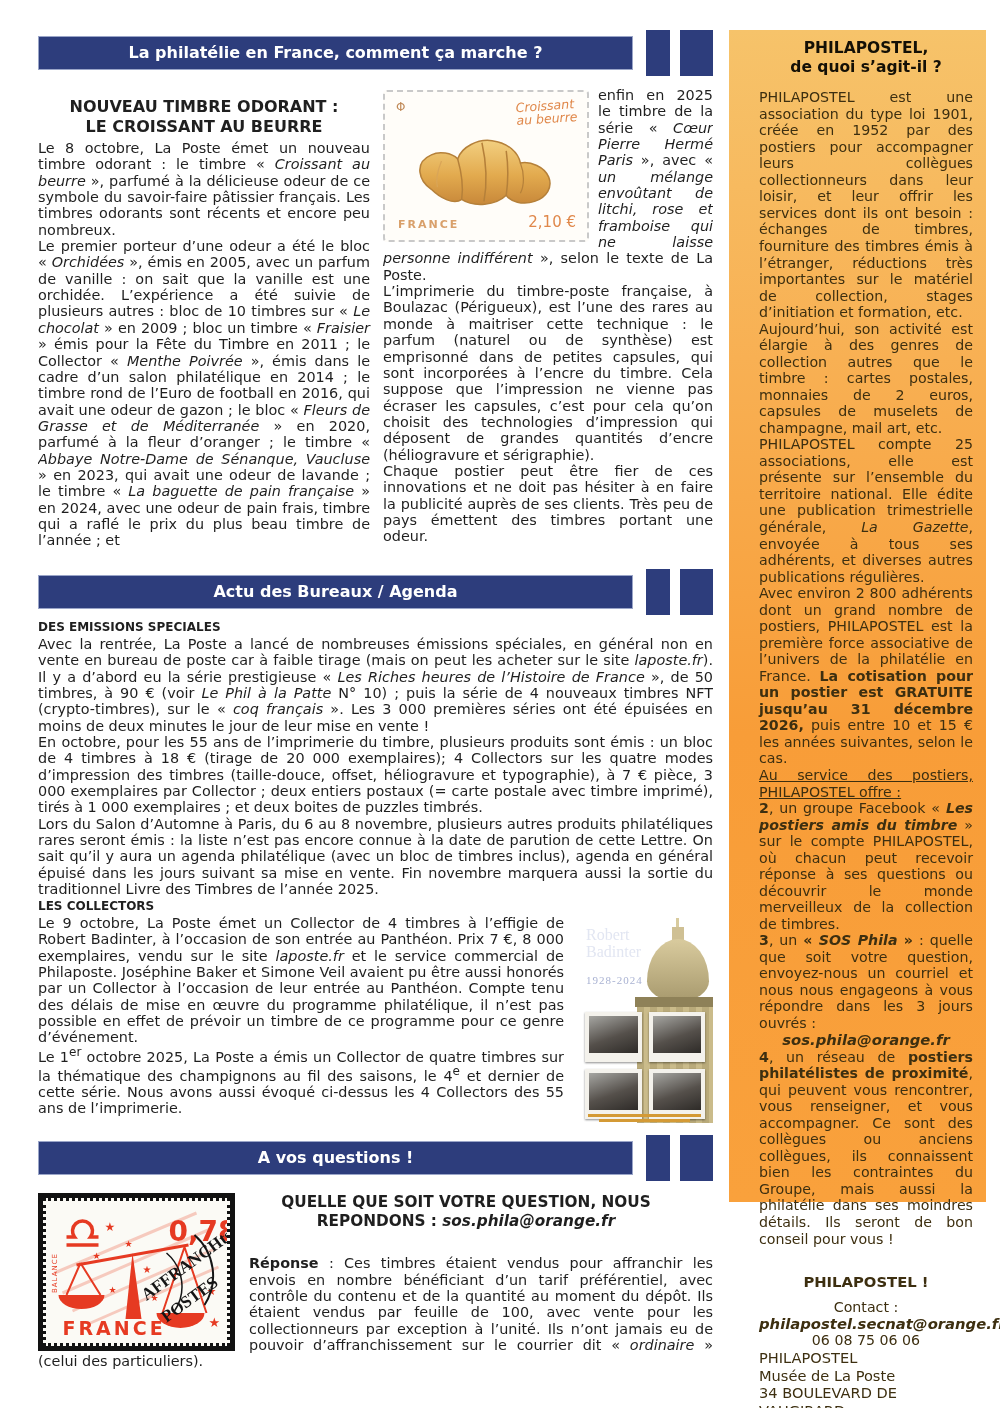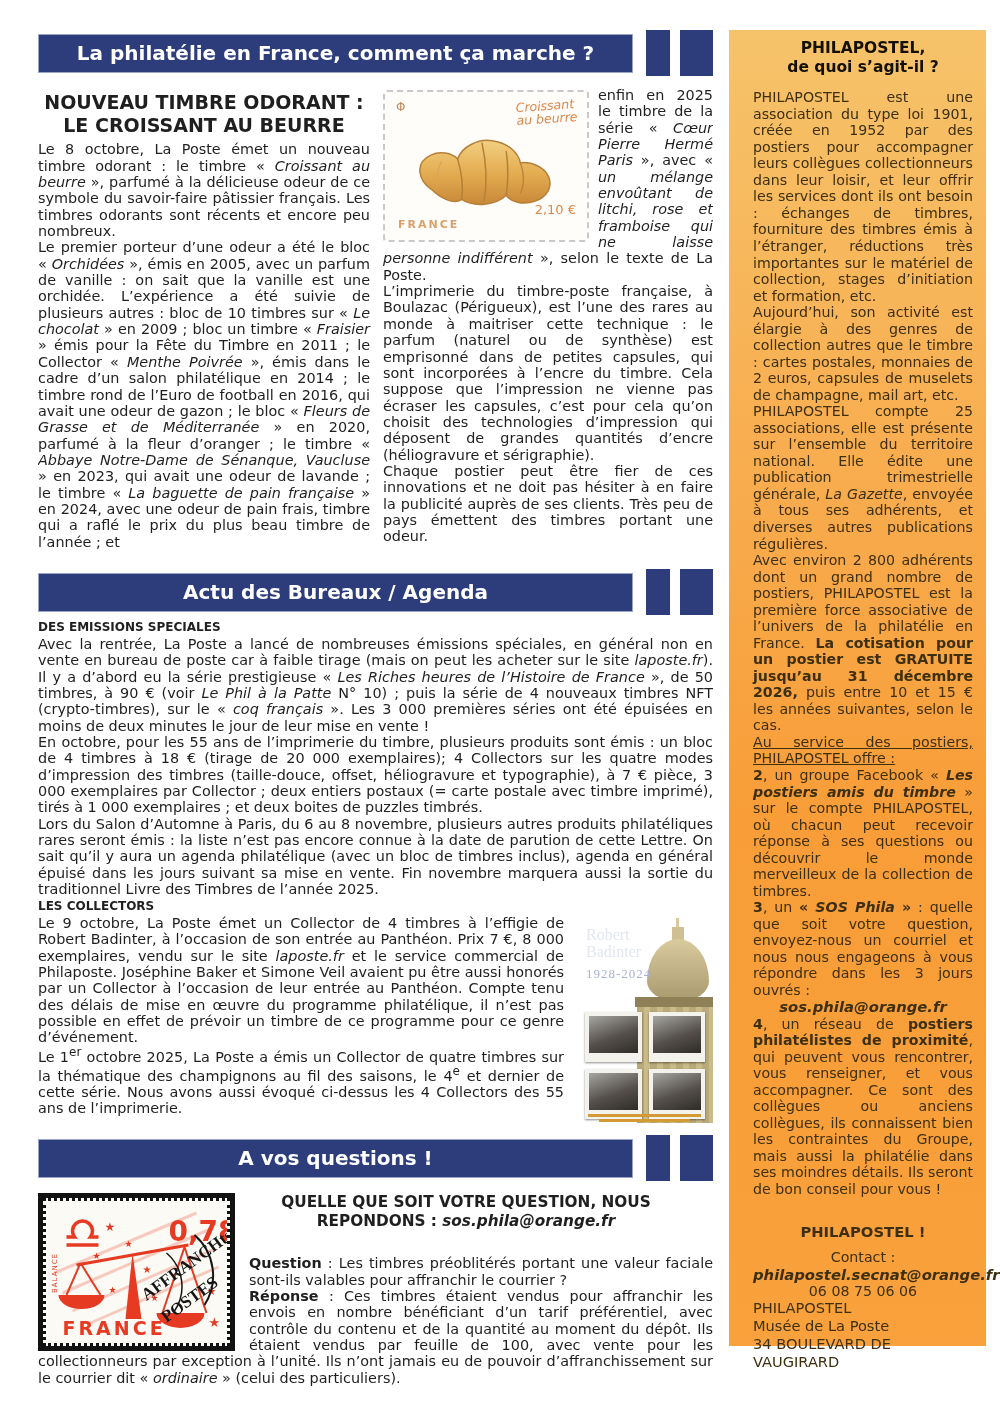--- a/index.html
+++ b/index.html
@@ -1,67 +1,67 @@
 <!DOCTYPE html>
 <html lang="fr"><head>
 <meta charset="utf-8">
 <style>
   html,body{margin:0;padding:0;}
   body{width:1000px;height:1408px;overflow:hidden;background:#fff;
        font-family:"DejaVu Sans","Liberation Sans",sans-serif;color:#1f1f1f;}
   .page{position:relative;width:1000px;height:1408px;background:#fff;}
   .layout{display:flex;gap:16px;padding:30px 14px 0 38px;box-sizing:border-box;}
   .main{flex:0 0 675px;width:675px;}
-  .sidebar{flex:0 0 257px;width:257px;height:1316px;box-sizing:border-box;
-    padding:9px 13px 10px 24px;
+  .sidebar{flex:0 0 257px;width:257px;height:1172px;box-sizing:border-box;
+    padding:9px 13px 10px 30px;
     background:linear-gradient(180deg,#f6c36a 0%,#f8b053 28%,#f89d38 60%,#f9a13c 100%);
     color:#3d2f10;font-size:14.2px;line-height:1.165;text-align:justify;}
   
   .banner-row{display:flex;align-items:center;height:46px;}
   .banner-row.r1{margin-top:0;}
   .banner{width:595px;box-sizing:border-box;background:#2d3d7c;border:1px solid #9aa5c8;
-    color:#ffffff;font-weight:bold;font-size:20px;text-align:center;padding:6px 0 7px;}
+    color:#ffffff;font-weight:bold;font-size:16px;text-align:center;padding:6px 0 7px;}
   .sq{background:#2d3d7c;height:46px;}
   .sq.a{width:24px;margin-left:13px;}
   .sq.b{width:33px;margin-left:10px;}
   
   .cols{display:flex;gap:13px;height:482px;overflow:hidden;margin-top:11px;}
   .colL{width:332px;flex:0 0 332px;}
   .colM{width:330px;flex:0 0 330px;}
-  .art-title{font-weight:bold;font-size:19px;line-height:1.22;text-align:center;margin:4px 0 4px;}
+  .art-title{font-weight:bold;font-size:16px;line-height:1.22;text-align:center;margin:10px 0 4px;}
   p.j{margin:0;text-align:justify;font-size:14.4px;line-height:1.135;}
   .sec{overflow:hidden;}
   .sec-h{font-weight:bold;font-size:12px;margin:0 0 2px;}
   .agenda-sec{height:279px;margin-top:5px;}
   .collectors-sec{height:236px;}
   .q-sec{height:207px;margin-top:8px;}
   
   .stamp-croissant{float:left;width:206px;height:152px;box-sizing:border-box;position:relative;
     background:#fffdf9;border:2px dashed #c9c9c9;border-radius:4px;margin:3px 9px 3px 0;}
   .phi{position:absolute;top:8px;left:11px;color:#c08a58;font-size:12px;}
   .cro-name{position:absolute;top:7px;right:10px;color:#e0884b;font-size:12.5px;font-style:italic;
     line-height:1.05;transform:rotate(-4deg);text-align:left;}
   .cro-country{position:absolute;bottom:9px;left:13px;color:#d9a06b;font-weight:bold;
     font-size:11px;letter-spacing:2px;}
-  .cro-value{position:absolute;bottom:23px;right:11px;color:#e0884b;font-size:13px;}
+  .cro-value{position:absolute;bottom:9px;right:11px;color:#e0884b;font-size:15px;}
   svg.cro{position:absolute;left:16px;top:24px;width:172px;height:102px;}
   
   .badinter{float:right;width:137px;height:212px;margin:2px 0 4px 12px;position:relative;
     overflow:hidden;background:linear-gradient(100deg,#262e52 0%,#2c3а66 50%,#2d3a68 55%,#505c8c 100%);}
   .bad-build{position:absolute;right:0;top:0;width:80px;height:100%;}
   .bad-cross{position:absolute;right:34px;top:1px;width:3px;height:11px;background:#d8cb9e;}
   .bad-lantern{position:absolute;right:29px;top:10px;width:12px;height:16px;background:#cfc094;}
   .bad-dome{position:absolute;right:4px;top:22px;width:62px;height:62px;
     background:linear-gradient(180deg,#d9cb9e,#a89a6e);border-radius:50% 50% 46% 46%/68% 68% 32% 32%;}
   .bad-frieze{position:absolute;right:0;top:80px;width:78px;height:10px;background:#8e8158;}
   .bad-facade{position:absolute;right:0;top:90px;width:76px;height:116px;
     background:repeating-linear-gradient(90deg,#b9aa7a 0 7px,#cabb8a 7px 13px);}
   .bad-title{position:absolute;top:9px;left:10px;z-index:2;color:#e2e6f2;
     font-family:"Liberation Serif","DejaVu Serif",serif;font-size:16px;line-height:1.08;}
-  .bad-years{margin-top:6px;font-size:13px;color:#a9b2d2;letter-spacing:1px;
+  .bad-years{margin-top:14px;font-size:11px;color:#a9b2d2;letter-spacing:1px;
     font-family:"Liberation Serif","DejaVu Serif",serif;}
   .bad-stamps{position:absolute;z-index:2;left:9px;top:95px;width:120px;
     display:grid;grid-template-columns:1fr 1fr;gap:7px;}
   .bstamp{background:#f4f2ec;height:50px;box-sizing:border-box;padding:4px 4px 9px;
     box-shadow:0 1px 2px rgba(0,0,0,.45);}
   .bstamp .photo{width:100%;height:100%;background:linear-gradient(160deg,#a6a6a2,#55504b 55%,#2e2b28);}
   .bad-cap{position:absolute;z-index:2;bottom:5px;left:10px;right:10px;}
   .bad-cap .l1,.bad-cap .l2{height:3px;background:#d49a35;margin:2px auto;}
   .bad-cap .l1{width:96%;} .bad-cap .l2{width:78%;}
   
@@ -239,21 +239,20 @@
               <text x="100" y="100" transform="rotate(-36 100 100)" font-size="17" font-weight="bold" fill="#151515" font-family="Liberation Serif, DejaVu Serif, serif">AFFRANCHts</text>
               <text x="120" y="122" transform="rotate(-36 120 122)" font-size="17" font-weight="bold" fill="#151515" font-family="Liberation Serif, DejaVu Serif, serif">POSTES</text>
             </svg>
           </div>
         </div>
 
         <div class="q-head">
           <span>QUELLE QUE SOIT VOTRE QUESTION, NOUS REPONDONS :</span>
           <span class="bi">sos.phila@orange.fr</span>
         </div>
-        <p class="j"><b>Question</b> : Les timbres préoblitérés portant une valeur faciale sont-ils valables pour affranchir le courrier ?</p>
         <p class="j"><b>Réponse</b> : Ces timbres étaient vendus pour affranchir les envois en nombre bénéficiant d’un tarif préférentiel, avec contrôle du contenu et de la quantité au moment du dépôt. Ils étaient vendus par feuille de 100, avec vente pour les collectionneurs par exception à l’unité. Ils n’ont jamais eu de pouvoir d’affranchissement sur le courrier dit « <i>ordinaire</i> » (celui des particuliers).</p>
       </div>
     </div>
 
     <div class="sidebar">
       <div class="sb-title">
         <span>PHILAPOSTEL,</span><br>
         <span>de quoi s’agit-il ?</span>
       </div>
       <p>PHILAPOSTEL est une association du type loi 1901, créée en 1952 par des postiers pour accompagner leurs collègues collectionneurs dans leur loisir, et leur offrir les services dont ils ont besoin : échanges de timbres, fourniture des timbres émis à l’étranger, réductions très importantes sur le matériel de collection, stages d’initiation et formation, etc.</p>

